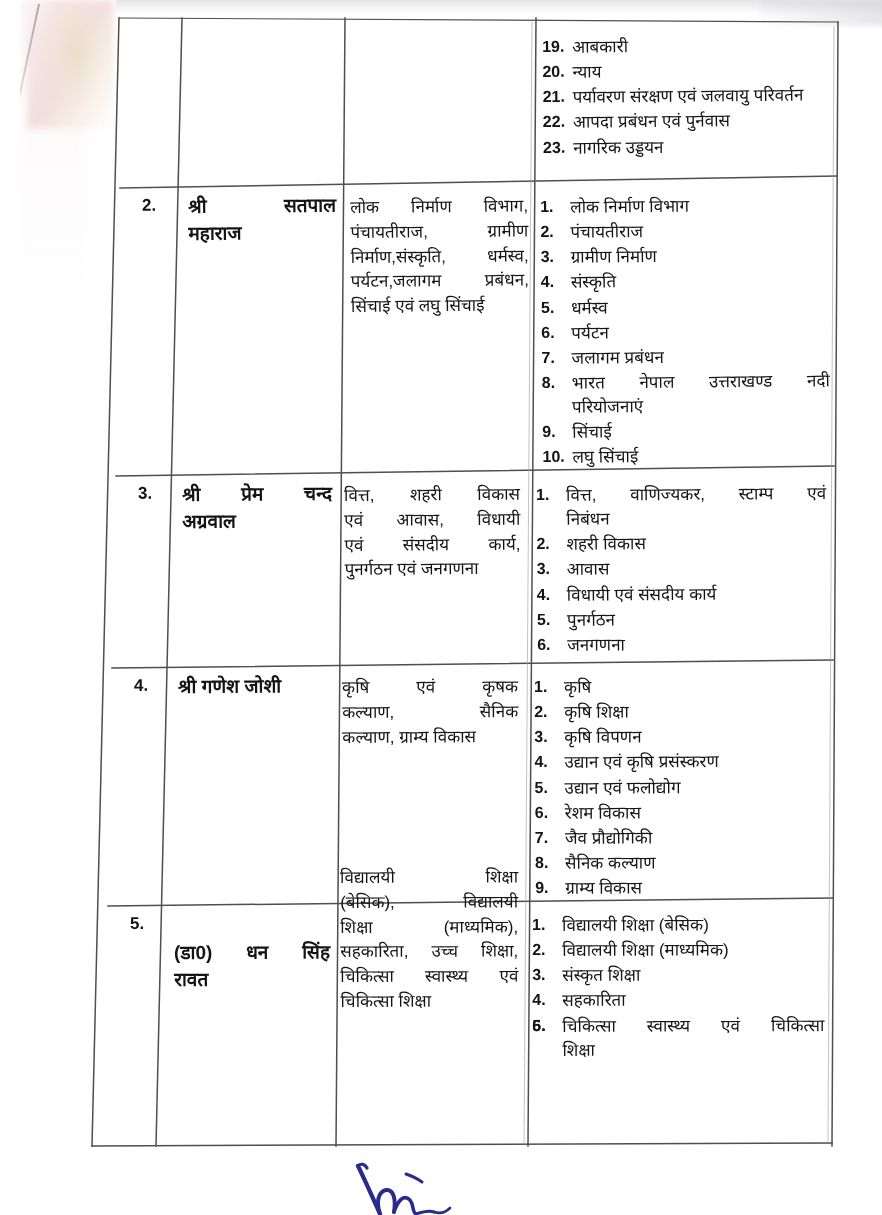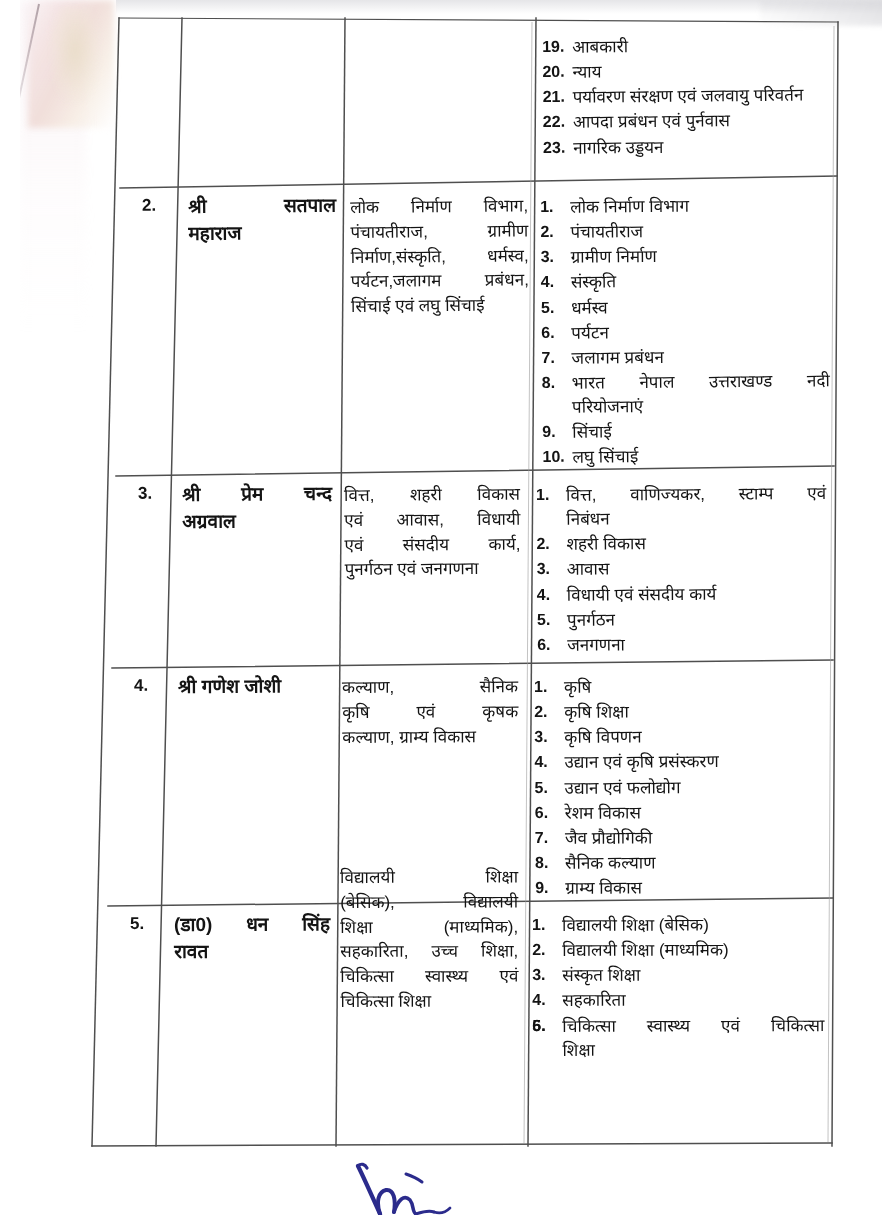--- a/index.html
+++ b/index.html
@@ -348,22 +348,22 @@
     </ol>
   </div>
 
   <div class="cell c-sno skew-c" style="left:92px; top:676px; width:58px;">
     <span>4.</span>
   </div>
   <div class="cell c-name skew-c" style="left:158px; top:674px; width:152px;">
     <span>श्री गणेश जोशी</span>
   </div>
   <div class="cell c-dept skew-c" style="left:322px; top:676px; width:176px;">
+    <span class="line-just">कृषि एवं कृषक</span>
     <span class="line-just">कल्याण, सैनिक</span>
-    <span class="line-just">कृषि एवं कृषक</span>
     <span>कल्याण, ग्राम्य विकास</span>
   </div>
   <div class="cell skew-c" style="left:514px; top:676px; width:290px;">
     <ol class="numlist">
       <li>
         <span class="num">1.</span>
         <span class="txt">कृषि</span>
       </li>
       <li>
         <span class="num">2.</span>
@@ -396,21 +396,21 @@
       <li>
         <span class="num">9.</span>
         <span class="txt">ग्राम्य विकास</span>
       </li>
     </ol>
   </div>
 
   <div class="cell c-sno skew-d" style="left:88px; top:914px; width:58px;">
     <span>5.</span>
   </div>
-  <div class="cell c-name skew-d" style="left:154px; top:912px; width:156px;">
+  <div class="cell c-name skew-d" style="left:154px; top:940px; width:156px;">
     <span class="line-just">(डा0) धन सिंह</span>
     <span>रावत</span>
   </div>
   <div class="cell c-dept skew-d" style="left:320px; top:866px; width:178px;">
     <span class="line-just">विद्यालयी शिक्षा</span>
     <span class="line-just">(बेसिक), विद्यालयी</span>
     <span class="line-just">शिक्षा (माध्यमिक),</span>
     <span class="line-just">सहकारिता, उच्च शिक्षा,</span>
     <span class="line-just">चिकित्सा स्वास्थ्य एवं</span>
     <span>चिकित्सा शिक्षा</span>

